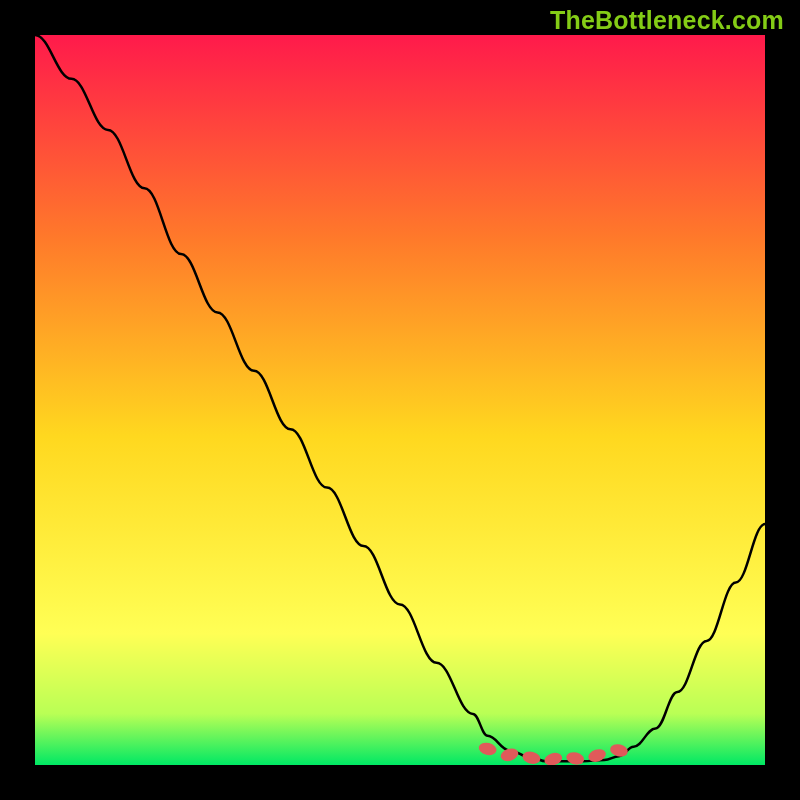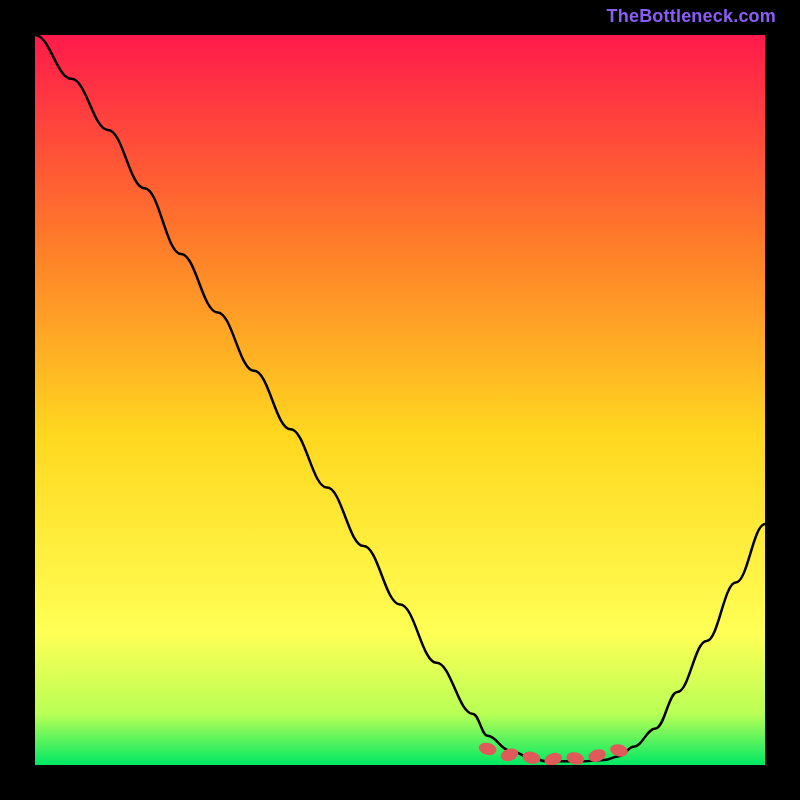--- a/index.html
+++ b/index.html
@@ -1,25 +1,25 @@
 <!DOCTYPE html>
 <html><head>
 <meta charset="utf-8">
 <style>
   * { margin: 0; padding: 0; box-sizing: border-box; }
   html, body { width: 800px; height: 800px; background: #000; overflow: hidden; }
   .container { position: relative; width: 800px; height: 800px; background: #000; }
   .watermark {
     position: absolute;
     top: 6px;
-    right: 24px;
+    right: 16px;
     font-family: Arial, Helvetica, sans-serif;
-    font-size: 18px;
+    font-size: 25px;
     font-weight: 600;
-    color: #8b5cf6;
+    color: #84cc16;
     letter-spacing: 0.2px;
   }
   .plot {
     position: absolute;
     left: 35px;
     top: 35px;
     width: 730px;
     height: 730px;
   }
   svg { display: block; }

